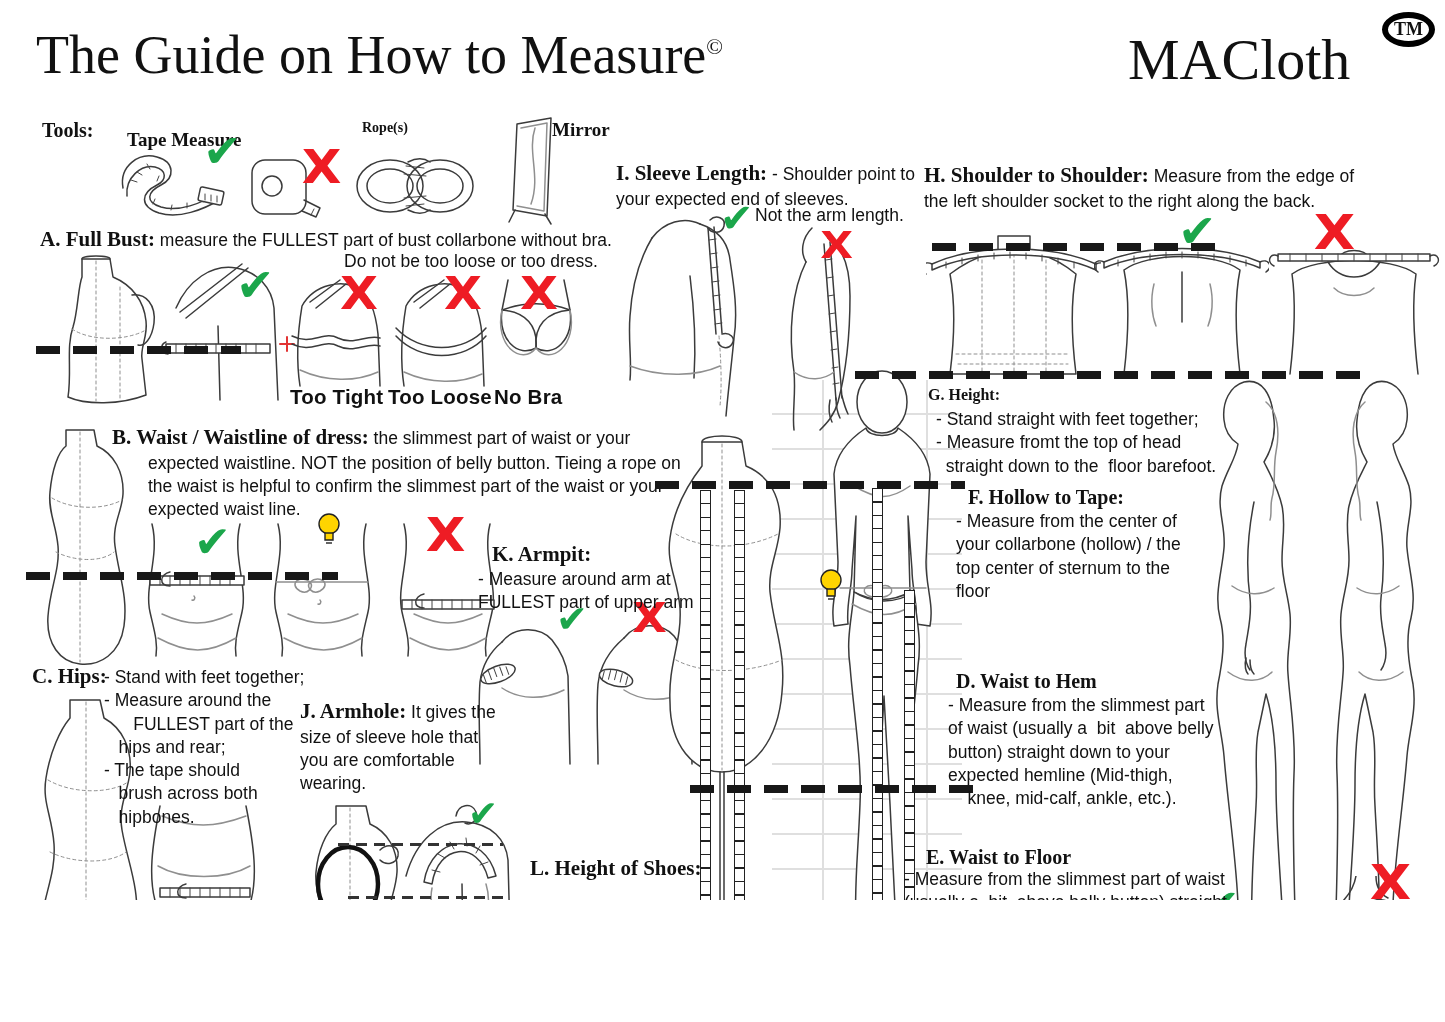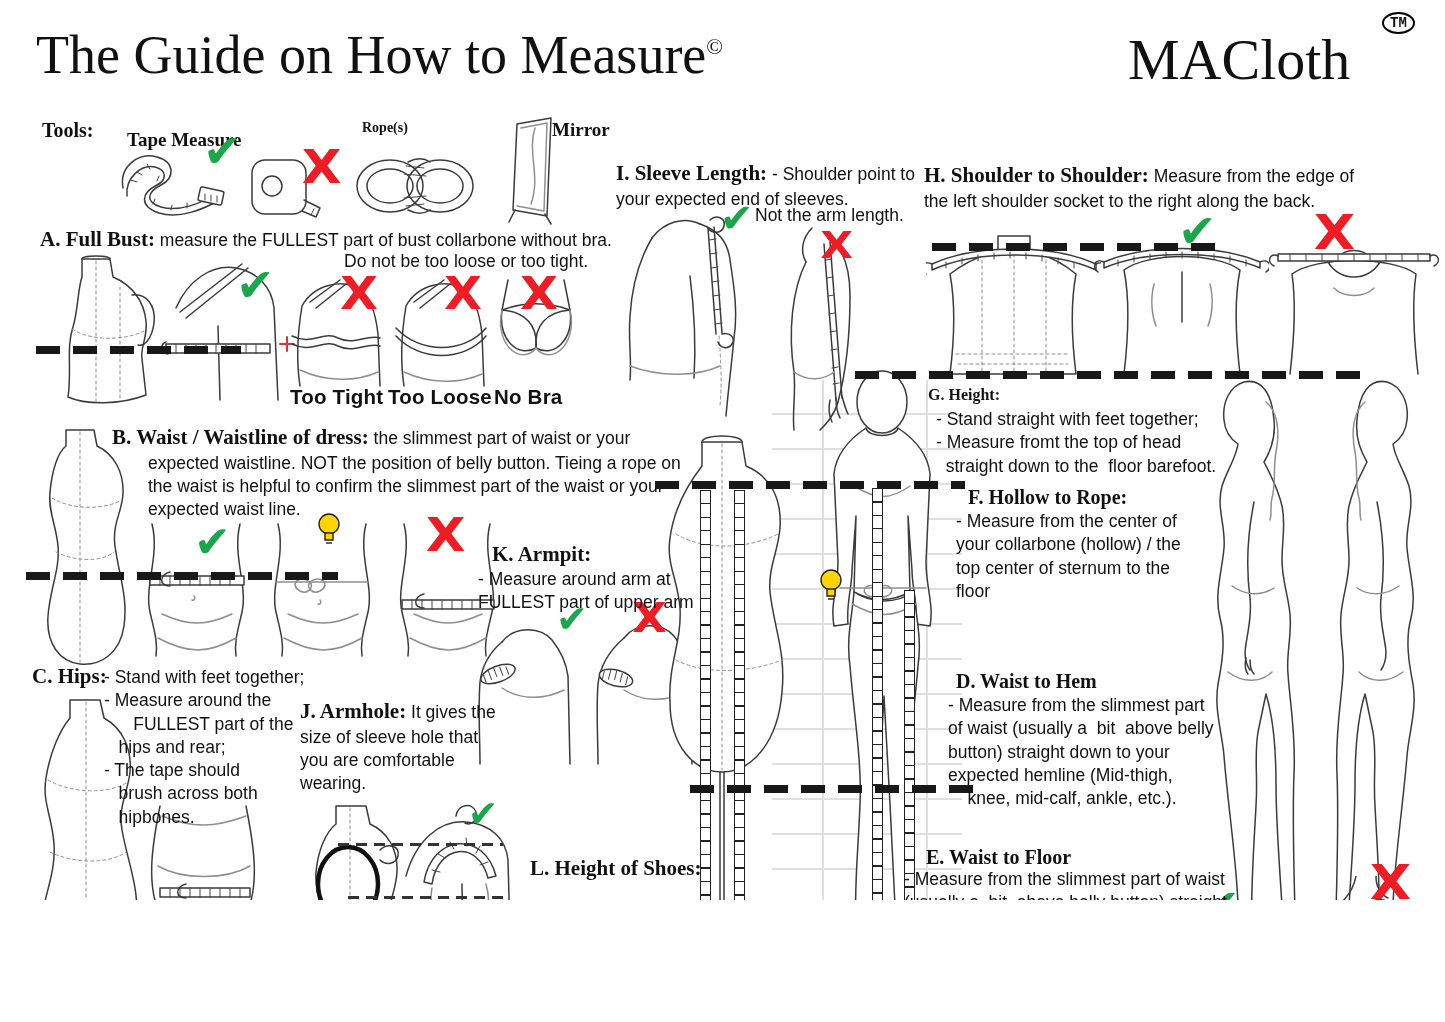--- a/index.html
+++ b/index.html
@@ -22,21 +22,21 @@
       repeating-linear-gradient(180deg,transparent 0 33px,#c6c6c6 33px 35px),
       repeating-linear-gradient(90deg,transparent 0 50px,#c6c6c6 50px 52px);
       opacity:.55;z-index:0}
   svg.fig *{stroke:#3b3b3b;stroke-width:1.5;fill:none;stroke-linecap:round;stroke-linejoin:round}
   svg.fig .w{fill:#fff}
   svg.fig .d{stroke:#8f8f8f;stroke-width:1;stroke-dasharray:3 3}
   svg.fig .lt{stroke:#8f8f8f}
   svg.fig .bold{stroke:#111;stroke-width:4.5}
   svg.fig .tk{stroke:#444;stroke-width:1}
   svg.fig .red{stroke:#e23333;stroke-width:2}
-  .tm-oval{border:2px solid #000000;border-radius:50%;font-size:14px;padding:1px 6px;font-family:Liberation Mono, monospace;font-weight:bold}
+  .tm-oval{border:6px solid #000000;border-radius:50%;font-size:18px;padding:1px 6px;font-family:Liberation Serif, serif;font-weight:bold}
 </style>
 </head>
 <body>
 
 <div id="page">
 
   <div class="abs brick" style="left:772px;top:380px;width:190px;height:576px"></div>
 
   <svg class="abs fig" style="left:115px;top:144px" width="112" height="78" viewBox="0 0 112 78">
     <path d="M8 44 C4 22 24 8 42 13 C60 18 60 34 46 41 C32 48 30 58 46 63 C64 68 86 60 104 48"></path>
@@ -302,21 +302,21 @@
   <div class="abs tm-oval" style="left:1382px;top:12px">TM</div>
 
   <div class="abs sb" style="left:42px;top:119px;font-size:20px">Tools:</div>
   <div class="abs sb" style="left:127px;top:129px;font-size:19px">Tape Measure</div>
   <div class="abs sb" style="left:362px;top:120px;font-size:14px">Rope(s)</div>
   <div class="abs sb" style="left:552px;top:119px;font-size:19px">Mirror</div>
 
   <div class="abs t" style="left:40px;top:226px;width:600px">
     <span class="sb sec-title">A. Full Bust:</span><span> measure the FULLEST part of bust collarbone without bra.</span>
   </div>
-  <div class="abs t" style="left:344px;top:250px">Do not be too loose or too tight.</div>
+  <div class="abs t" style="left:344px;top:250px">Do not be too loose or too dress.</div>
   <div class="abs cap" style="left:290px;top:385px">Too Tight</div>
   <div class="abs cap" style="left:388px;top:385px">Too Loose</div>
   <div class="abs cap" style="left:494px;top:385px">No Bra</div>
 
   <div class="abs t" style="left:112px;top:424px;width:548px;padding-left:36px;text-indent:-36px">
     <span class="sb sec-title">B. Waist / Waistline of dress:</span><span>  the slimmest part of waist or your expected waistline. NOT the position of belly button. Tieing a rope on the waist is helpful to confirm the slimmest part of the waist or your expected waist line.</span>
   </div>
 
   <div class="abs sb sec-title" style="left:32px;top:664px">C. Hips:</div>
   <div class="abs stanza" style="left:104px;top:666px">- Stand with feet together;
@@ -342,21 +342,21 @@
 
   <div class="abs t" style="left:924px;top:162px;width:432px">
     <span class="sb sec-title">H. Shoulder to Shoulder:</span><span> Measure from the edge of the left shoulder socket to the right along the back.</span>
   </div>
 
   <div class="abs sb" style="left:928px;top:386px;font-size:16px;z-index:5">G. Height:</div>
   <div class="abs stanza" style="left:936px;top:408px">- Stand straight with feet together;
 - Measure fromt the top of head
   straight down to the  floor barefoot.</div>
 
-  <div class="abs sb" style="left:968px;top:486px;font-size:20px;z-index:5">F. Hollow to Rope:</div>
+  <div class="abs sb" style="left:968px;top:486px;font-size:20px;z-index:5">F. Hollow to Tape:</div>
   <div class="abs stanza" style="left:956px;top:510px">- Measure from the center of
 your collarbone (hollow) / the
 top center of sternum to the
 floor</div>
 
   <div class="abs sb" style="left:956px;top:670px;font-size:20px;z-index:5">D. Waist to Hem</div>
   <div class="abs stanza" style="left:948px;top:694px">- Measure from the slimmest part
 of waist (usually a  bit  above belly
 button) straight down to your
 expected hemline (Mid-thigh,

